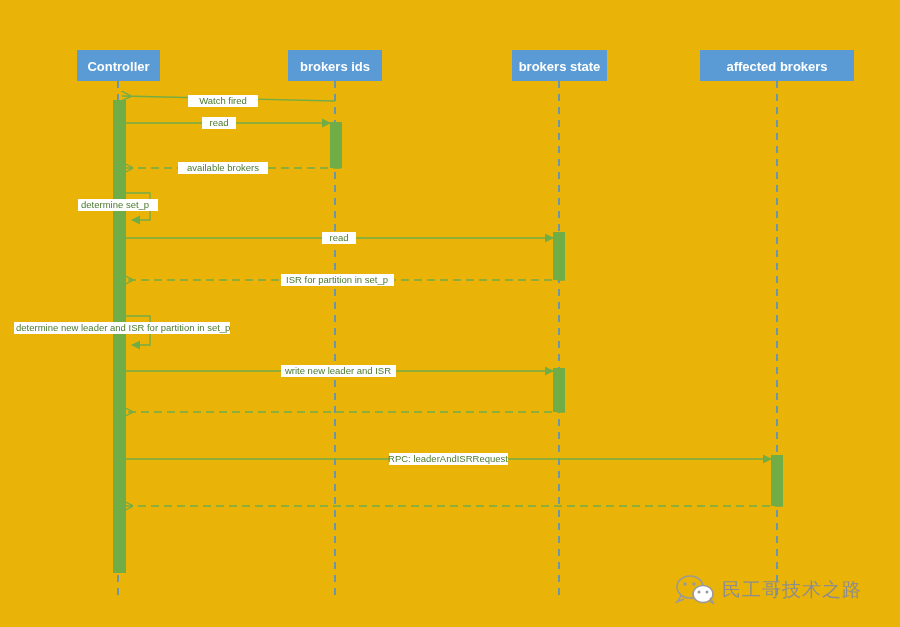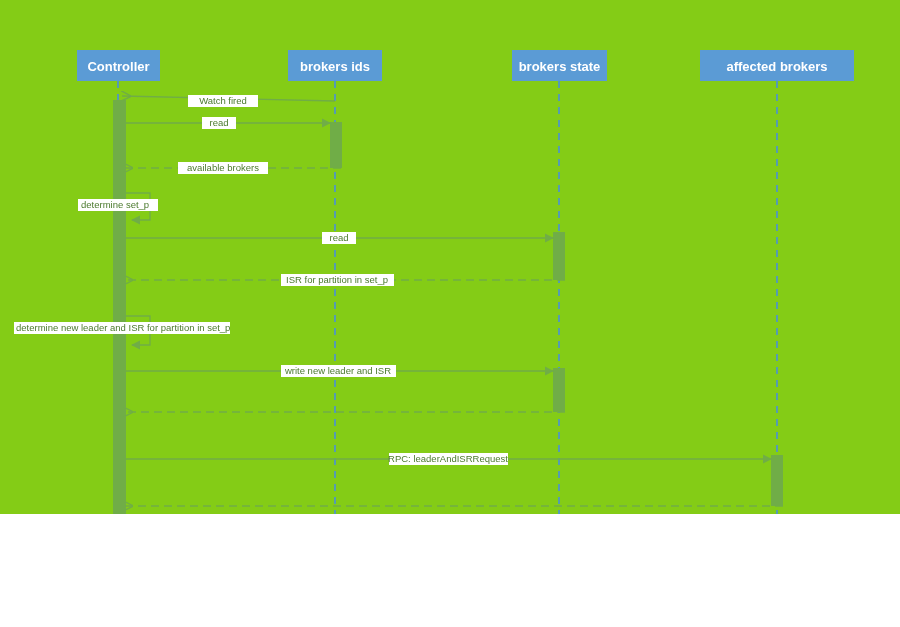--- a/index.html
+++ b/index.html
@@ -7,22 +7,22 @@
     margin: 0;
     padding: 0;
     background: #ffffff;
   }
   body {
     font-family: "Liberation Sans", sans-serif;
   }
   #canvas {
     position: relative;
     width: 900px;
-    height: 514px;
-    background: #84cc16;
+    height: 627px;
+    background: #eab308;
     overflow: hidden;
   }
   #diagram-svg {
     position: absolute;
     left: 0;
     top: 0;
   }
   .participant-label {
     font-family: "Liberation Sans", sans-serif;
     font-size: 13px;

